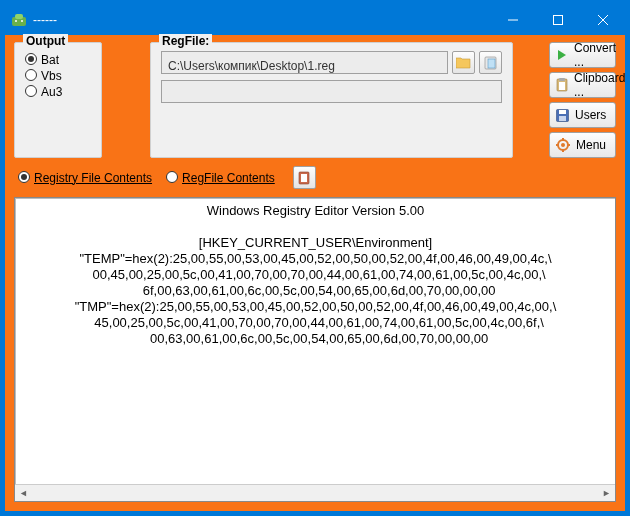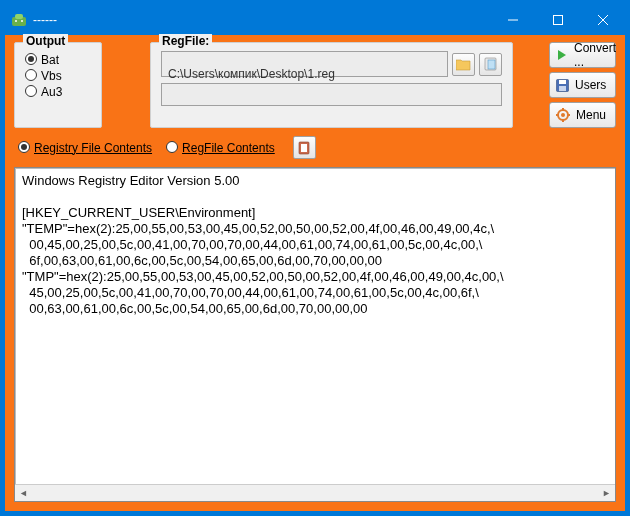--- a/index.html
+++ b/index.html
@@ -13,28 +13,28 @@
 .client { flex: 1; background: #f97316; padding: 7px 9px 9px 9px; display: flex; flex-direction: column; gap: 6px; }
 .toprow { display: flex; gap: 8px; align-items: stretch; }
 .group { border: 1px solid #d0d0d0; border-radius: 2px; padding: 8px 10px 8px 10px; background: #f0f0f0; position: relative; }
 .group-title { position: absolute; top: -9px; left: 8px; background: #f0f0f0; padding: 0 3px; font-weight: bold; font-size: 12px; }
 .output-group { width: 88px; }
 .radio-row { display: flex; align-items: flex-start; gap: 4px; margin: 2px 0; font-size: 12px; }
 .radio-dot { width: 12px; height: 12px; border: 1px solid #333; border-radius: 50%; background: #fff; display: flex; align-items: center; justify-content: center; }
 .radio-dot.checked::after { content: ""; width: 6px; height: 6px; border-radius: 50%; background: #333; }
 .regfile-group { flex: 1; display: flex; flex-direction: column; gap: 6px; margin-left: 40px; }
 .regfile-row { display: flex; gap: 4px; align-items: center; }
-.path-box { flex: 1; height: 23px; border: 1px solid #a0a0a0; background: #ececec; padding: 12px 6px; line-height: 21px; font-size: 12px; color: #333; }
+.path-box { flex: 1; height: 23px; border: 1px solid #a0a0a0; background: #ececec; padding: 4px 6px; line-height: 21px; font-size: 12px; color: #333; }
 .icon-btn { width: 23px; height: 23px; border: 1px solid #a0a0a0; background: linear-gradient(#fdfdfd,#e5e5e5); border-radius: 2px; display: flex; align-items: center; justify-content: center; }
 .empty-box { height: 23px; border: 1px solid #a0a0a0; background: #ececec; }
 .sidebtns { width: 95px; display: flex; flex-direction: column; gap: 4px; }
 .sidebtn { height: 26px; border: 1px solid #a0a0a0; background: linear-gradient(#fdfdfd,#e8e8e8); border-radius: 3px; display: flex; align-items: center; gap: 6px; padding: 0 6px; font-size: 12px; margin-left: 28px; }
 .midrow { display: flex; align-items: center; gap: 14px; padding: 2px 4px; text-decoration: underline; }
 .editor-wrap { flex: 1; display: flex; flex-direction: column; border: 1px solid #888; background: #fff; }
-.editor { flex: 1; padding: 4px 6px; font-family: Tahoma, sans-serif; font-size: 13px; line-height: 16px; color: #000; border: 1px solid #bbb; border-bottom: none; border-right: none; overflow: hidden; white-space: pre-wrap; word-break: break-all; }
+.editor { flex: 1; padding: 4px 6px; font-family: Tahoma, sans-serif; font-size: 13px; line-height: 16px; color: #000; border: 1px solid #bbb; border-bottom: none; border-right: none; overflow: hidden; white-space: pre-wrap; word-break: break-all; text-align: center; }
 .hscroll { height: 17px; background: #f0f0f0; border-top: 1px solid #ccc; display: flex; align-items: center; justify-content: space-between; }
 .scroll-arrow { width: 17px; height: 17px; display: flex; align-items: center; justify-content: center; color: #666; font-size: 9px; }
 svg { display: block; }
 </style>
 </head>
 <body>
 
 <div class="window">
   <div class="titlebar">
     <span class="appicon">
@@ -112,20 +112,30 @@
         <div class="sidebtn">
           <span>
               <svg width="12" height="12" viewBox="0 0 12 12">
                 <path d="M2 1 L10 6 L2 11 Z" fill="#3cb043"></path>
               </svg>
             </span>
           <span>Convert ...</span>
         </div>
         <div class="sidebtn">
           <span>
+              <svg width="12" height="14" viewBox="0 0 12 14">
+                <rect x="1" y="1" width="10" height="12" rx="1" fill="#d7b97a" stroke="#9b7b3d" stroke-width="0.6"></rect>
+                <rect x="3" y="0" width="6" height="3" rx="1" fill="#aaa"></rect>
+                <rect x="3" y="4" width="6" height="8" fill="#fff"></rect>
+              </svg>
+            </span>
+          <span>Clipboard ...</span>
+        </div>
+        <div class="sidebtn">
+          <span>
               <svg width="13" height="13" viewBox="0 0 13 13">
                 <rect x="0.5" y="0.5" width="12" height="12" rx="1" fill="#4a6fb5" stroke="#2d4a80" stroke-width="0.6"></rect>
                 <rect x="3" y="1" width="7" height="4" fill="#fff"></rect>
                 <rect x="3" y="7" width="7" height="5" fill="#c9d6ee"></rect>
               </svg>
             </span>
           <span>Users</span>
         </div>
         <div class="sidebtn">
           <span>

